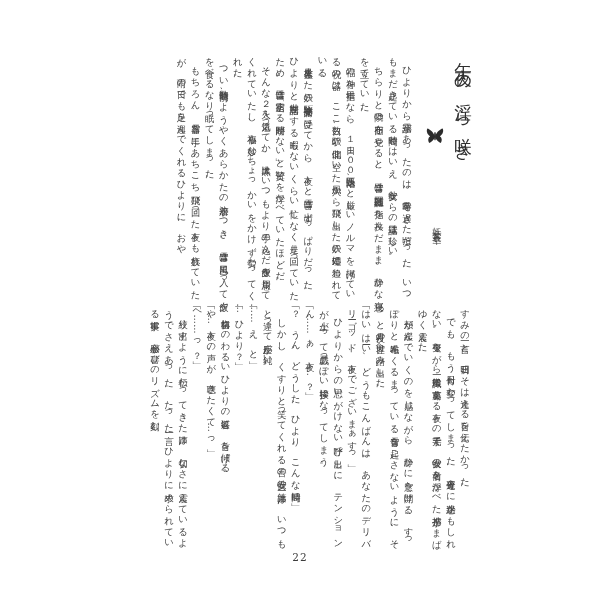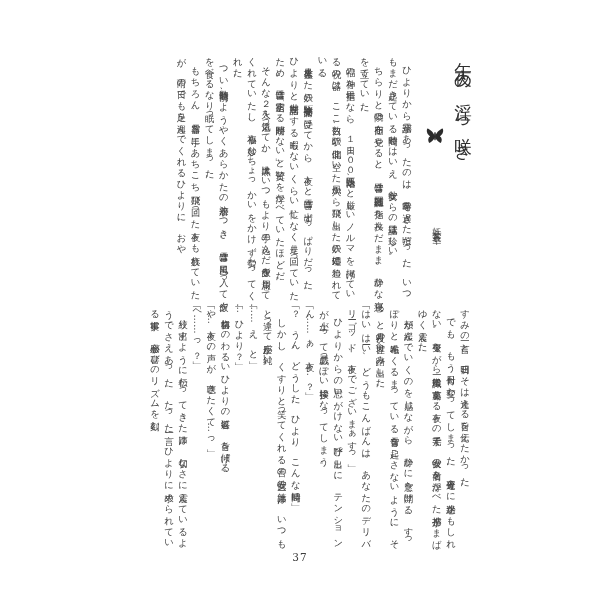--- a/index.html
+++ b/index.html
@@ -119,15 +119,15 @@
     <p>「？　うん、どうした、ひより。こんな時間に」</p>
     <p class="indent">しかし、くすりと笑ってくれる筈の彼女の第一声は、いつもと違って反応が鈍い。</p>
     <p>「……え、と」</p>
     <p>「…ひより？」</p>
     <p class="indent">歯切れのわるいひよりの返答に、首を傾げる。</p>
     <p>「や…夜トの声、が、聴きたくて…っ」</p>
     <p>「へ……っ？」</p>
     <p class="indent">絞り出すように伝わってきた声は、切なさに震えているようでさえあった。たった一言、ひよりに求められている事実に、心臓が喜びのリズムを刻む。</p>
   </div>
 
-  <div class="page-number">37</div>
+  <div class="page-number">22</div>
 
 </div>
 
 </body></html>

